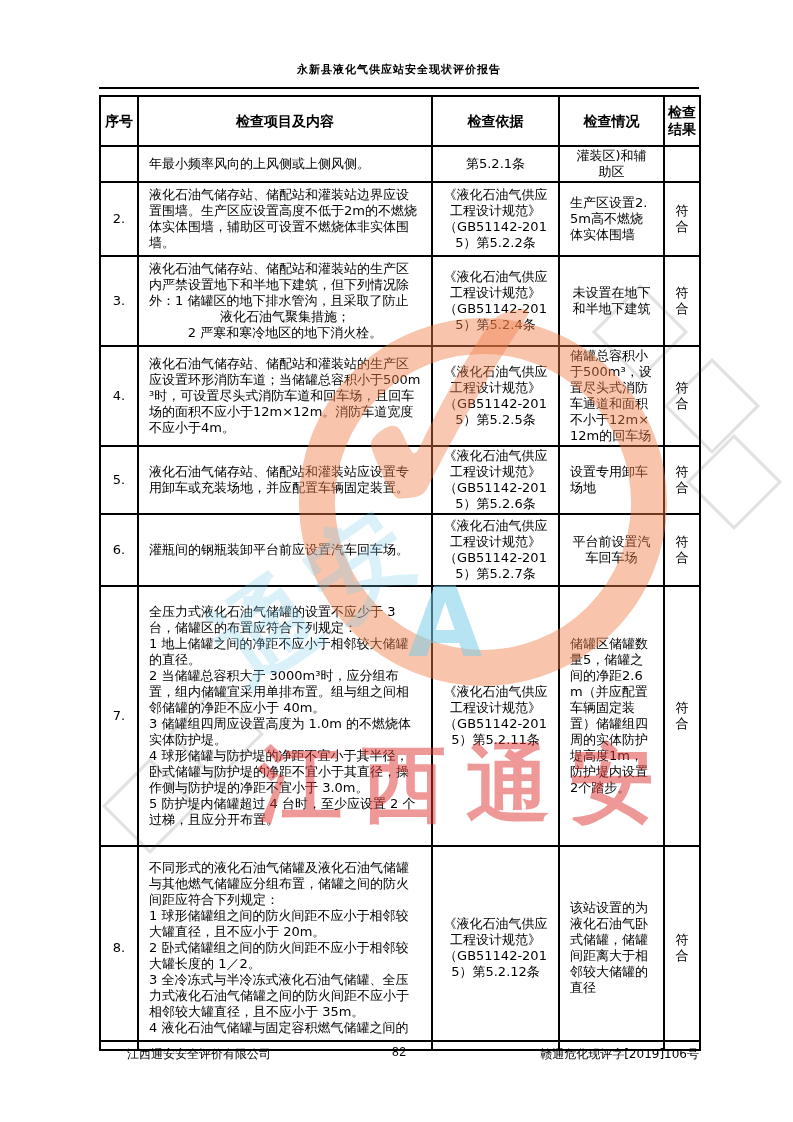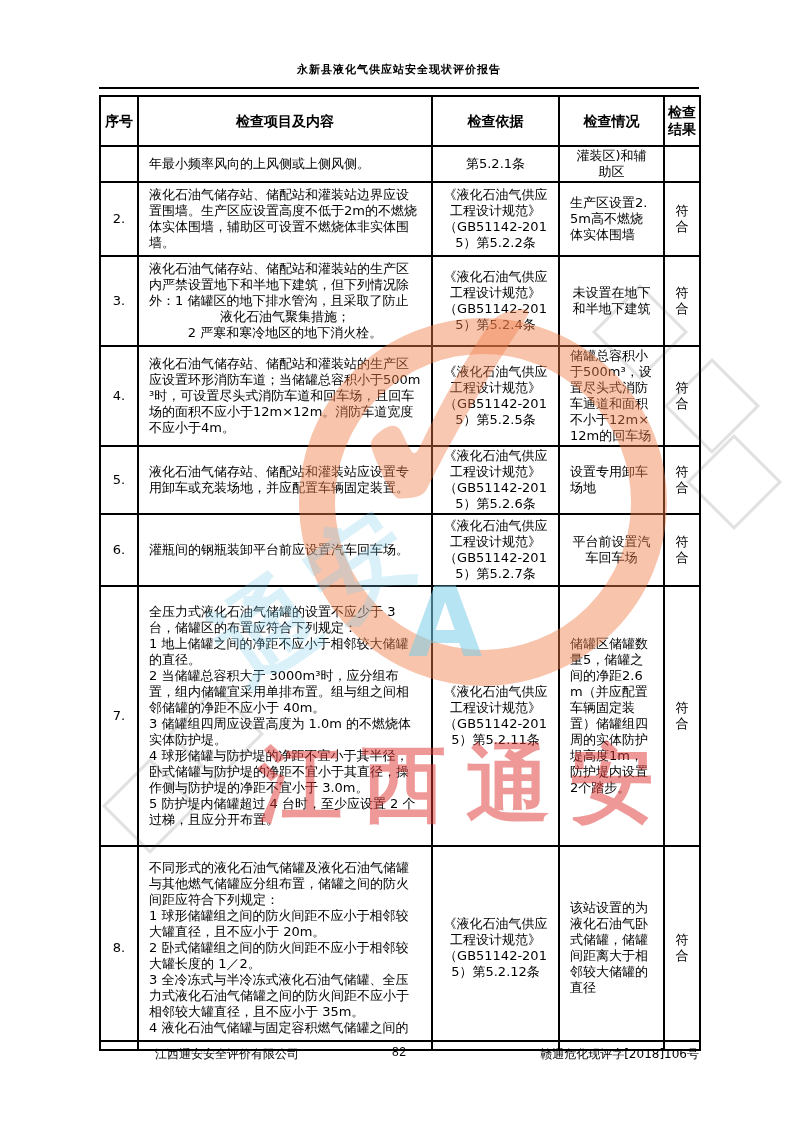--- a/index.html
+++ b/index.html
@@ -24,21 +24,21 @@
   }
   table.insp th{font-size:14px;font-weight:bold;text-align:center;padding:2px 1px;line-height:17px;}
   .ta-c{text-align:center;}
   .para{margin:0;}
   td.cell-result{padding:1px 0;margin-top:30px;}
   .footer-rule{position:absolute;top:1040px;left:99px;width:600px;border-top:2px solid #000;}
   .page-footer{
     position:absolute;top:1046px;left:99px;width:600px;
     display:flex;align-items:flex-start;font-size:12px;
   }
-  .page-footer .f-left{flex:1;text-align:right;}
+  .page-footer .f-left{flex:1;text-align:center;}
   .page-footer .f-center{flex:1;text-align:center;font-family:Liberation Mono, monospace;}
   .page-footer .f-right{flex:1;text-align:right;white-space:nowrap;}
   
   .watermark{position:absolute;inset:0;pointer-events:none;z-index:6;}
   .stamp-ring{
     position:absolute;left:299px;top:318px;width:368px;height:368px;
     border:36px solid rgba(240,124,72,0.45);border-radius:50%;
     box-sizing:border-box;
   }
   .stamp-check{
@@ -180,21 +180,21 @@
           <td>该站设置的为液化石油气卧式储罐，储罐间距离大于相邻较大储罐的直径</td>
           <td class="ta-c cell-result">符合</td>
         </tr>
       </tbody>
   </table>
 
   <div class="footer-rule"></div>
   <div class="page-footer">
     <span class="f-left">江西通安安全评价有限公司</span>
     <span class="f-center">82</span>
-    <span class="f-right">赣通危化现评字[2018]106号</span>
+    <span class="f-right">赣通危化现评字[2019]106号</span>
   </div>
 
   <div class="watermark">
     <div class="stamp-ring" style="border-color: rgba(240, 124, 72, 0.45);"></div>
     <div class="stamp-check" style="color: rgba(240, 124, 72, 0.42);">✓</div>
     <div class="stamp-letter-a" style="color: rgba(124, 205, 232, 0.55);">A</div>
     <div class="wm-blue-text" style="color: rgba(124, 205, 232, 0.28);">通安</div>
     <div class="wm-red-text" style="color: rgba(224, 50, 50, 0.5);">江西通安</div>
     <div class="wm-diamond wm-d1"></div>
     <div class="wm-diamond wm-d2"></div>

